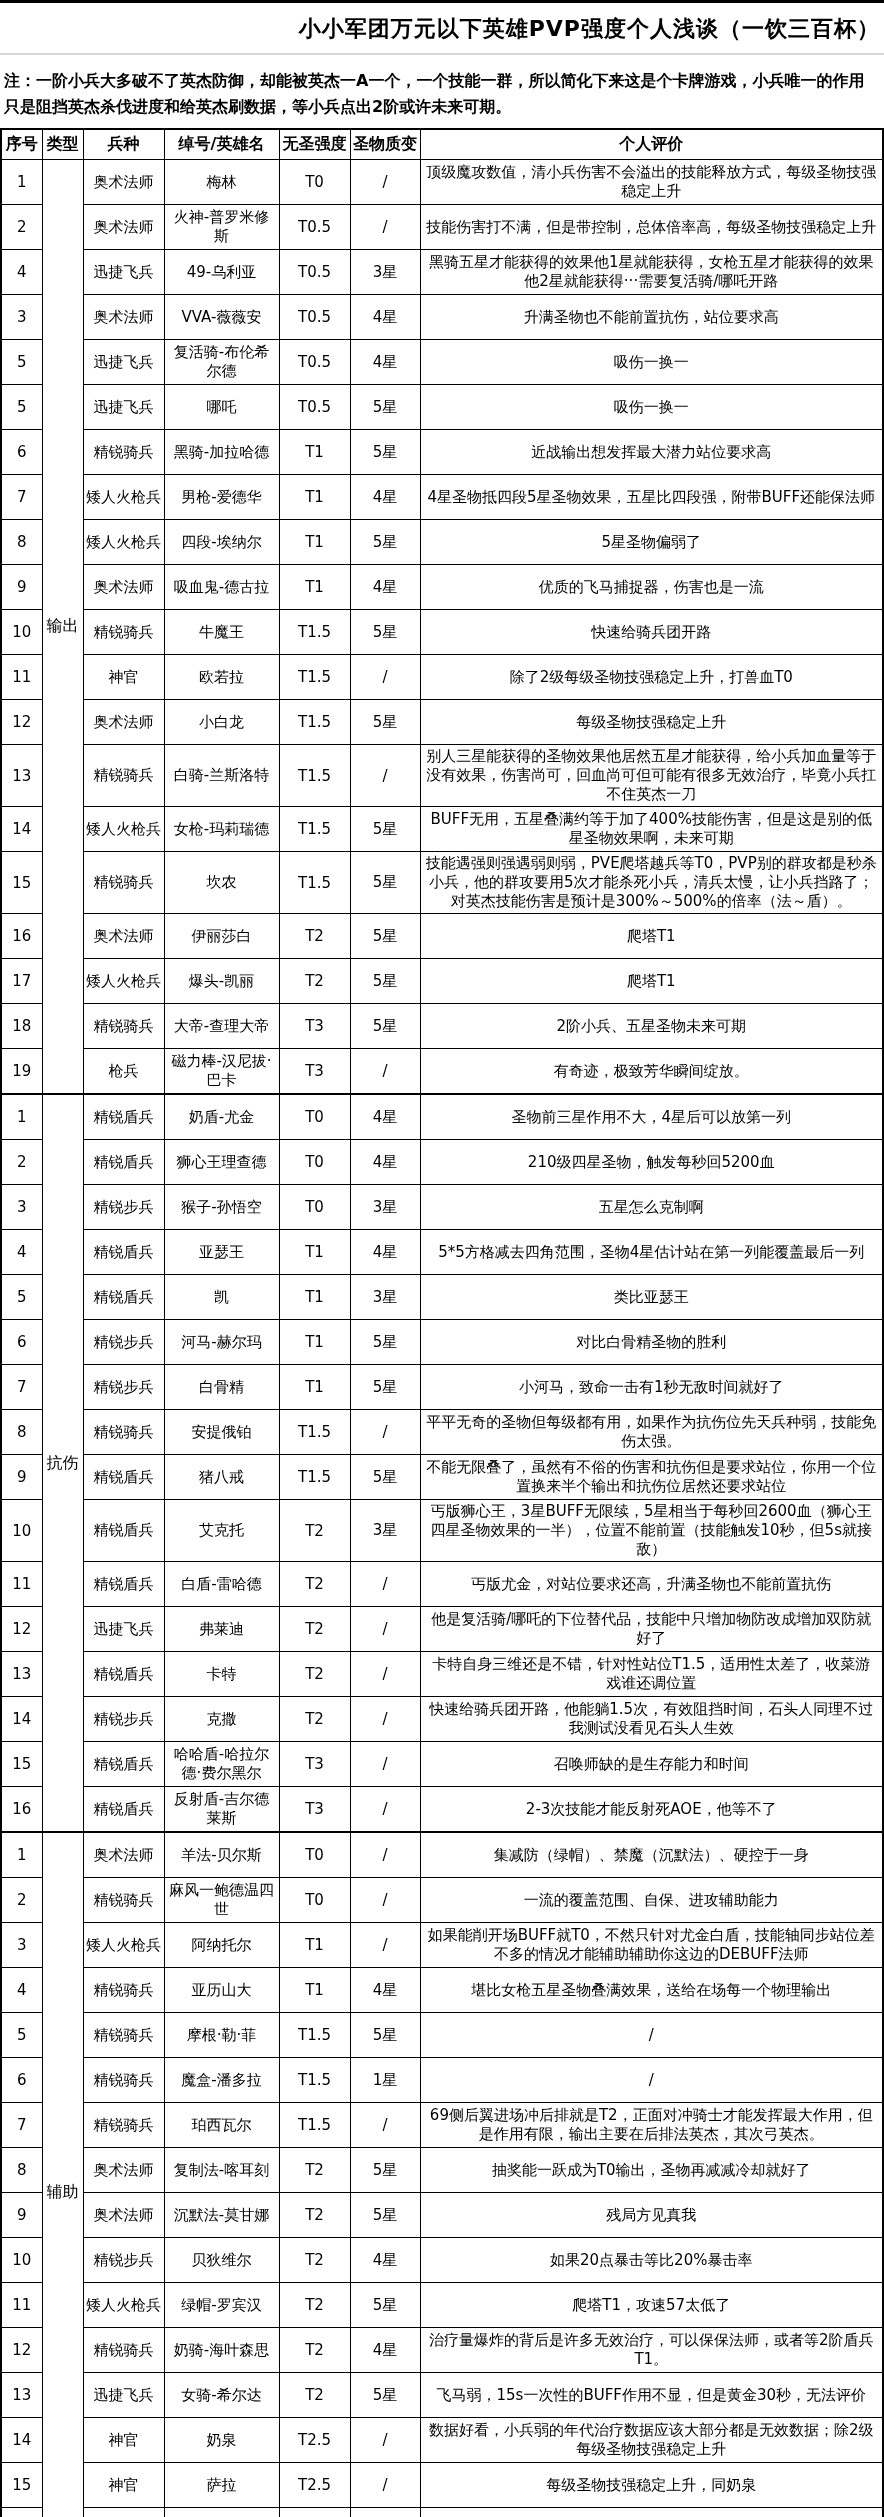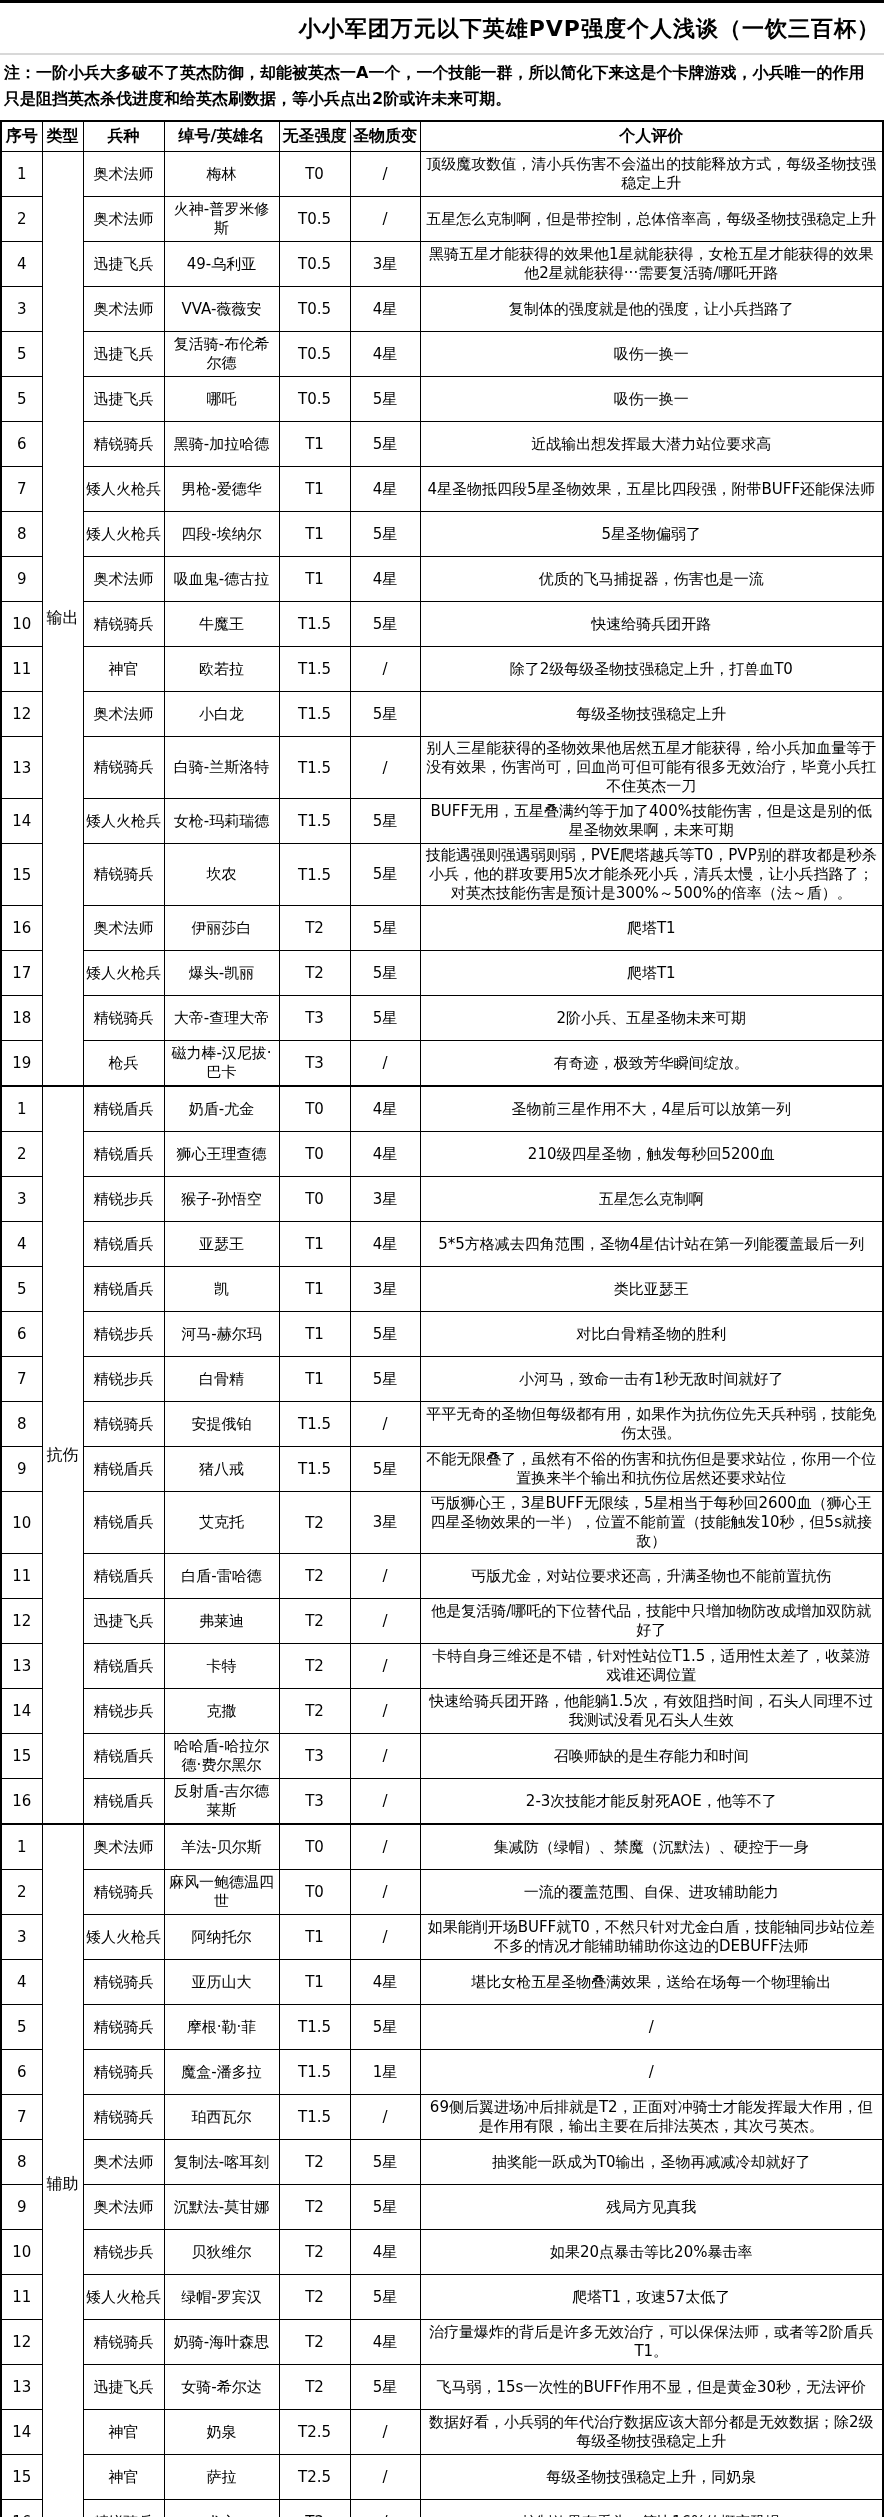--- a/index.html
+++ b/index.html
@@ -2,21 +2,21 @@
 <html><head>
 <meta charset="utf-8">
 <style>
   html,body { margin:0; padding:0; background:#fff; color:#000;
     font-family:"DejaVu Sans","Liberation Sans",sans-serif; }
   body { width:884px; }
   .top-rule { height:3px; background:#000; }
   .title-block { padding:11px 4px 9px; }
   .title { text-align:right; font-weight:bold; font-size:22px; letter-spacing:1px; }
   .title-divider { height:2px; background:#d8d8d8; }
-  .note-block { font-weight:bold; font-size:16px; line-height:26px; padding:5px 6px 8px 4px; }
+  .note-block { font-weight:bold; font-size:16px; line-height:26px; padding:13px 6px 8px 4px; }
   table { border-collapse:collapse; width:884px; table-layout:fixed; border:2px solid #000; }
   th { border:1px solid #000; font-size:16px; font-weight:bold; height:27px; padding:1px; }
   td { border:1px solid #000; font-size:15px; text-align:center; vertical-align:middle;
        padding:2px 2px; word-break:break-all; }
   td.num { height:40px; width:41px; }
   td.type-cell { font-size:16px; }
   td.comment { text-align:center; padding:2px 5px; line-height:19px; }
   tr.section-start td { border-top:2px solid #000; }
 </style>
 </head>
@@ -61,37 +61,37 @@
         <td>T0</td>
         <td>/</td>
         <td class="comment">顶级魔攻数值，清小兵伤害不会溢出的技能释放方式，每级圣物技强稳定上升</td>
       </tr>
       <tr>
         <td class="num">2</td>
         <td>奥术法师</td>
         <td>火神-普罗米修斯</td>
         <td>T0.5</td>
         <td>/</td>
-        <td class="comment">五星怎么克制啊，但是带控制，总体倍率高，每级圣物技强稳定上升</td>
+        <td class="comment">技能伤害打不满，但是带控制，总体倍率高，每级圣物技强稳定上升</td>
       </tr>
       <tr>
         <td class="num">4</td>
         <td>迅捷飞兵</td>
         <td>49-乌利亚</td>
         <td>T0.5</td>
         <td>3星</td>
         <td class="comment">黑骑五星才能获得的效果他1星就能获得，女枪五星才能获得的效果他2星就能获得···需要复活骑/哪吒开路</td>
       </tr>
       <tr>
         <td class="num">3</td>
         <td>奥术法师</td>
         <td>VVA-薇薇安</td>
         <td>T0.5</td>
         <td>4星</td>
-        <td class="comment">复制体的强度就是他的强度，让小兵挡路了</td>
+        <td class="comment">升满圣物也不能前置抗伤，站位要求高</td>
       </tr>
       <tr>
         <td class="num">5</td>
         <td>迅捷飞兵</td>
         <td>复活骑-布伦希尔德</td>
         <td>T0.5</td>
         <td>4星</td>
         <td class="comment">吸伤一换一</td>
       </tr>
       <tr>

